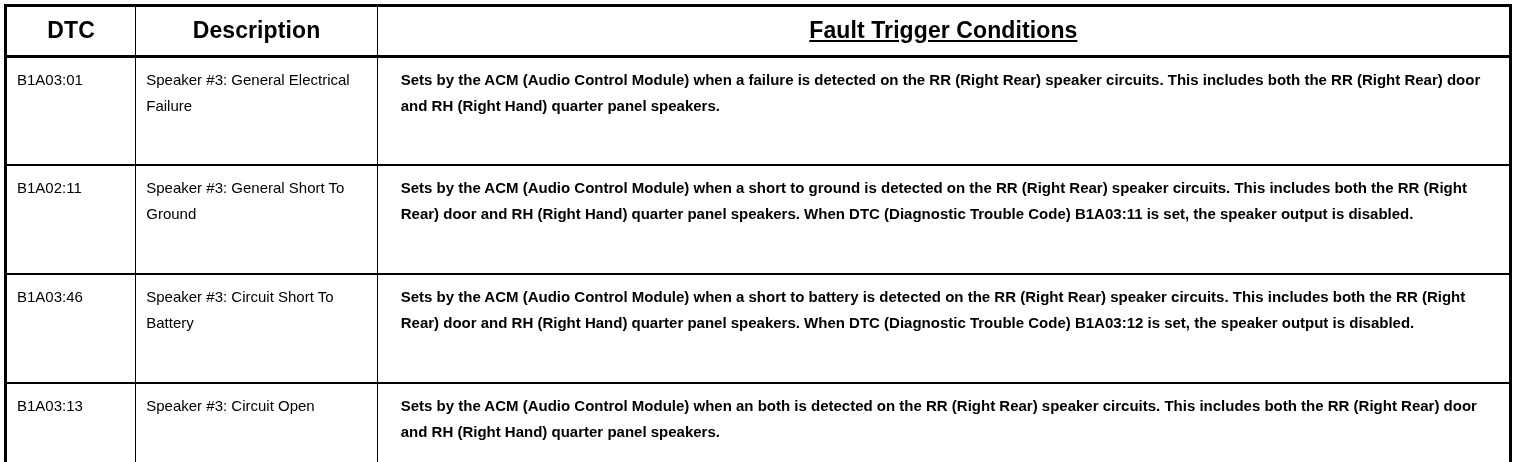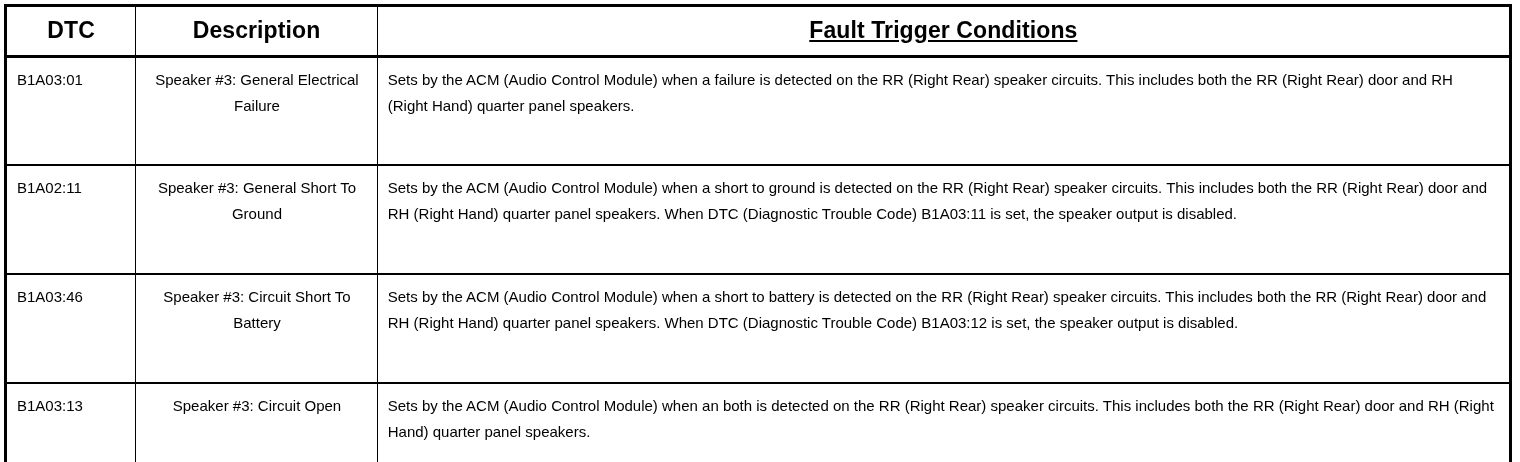--- a/index.html
+++ b/index.html
@@ -53,25 +53,25 @@
   }
   tbody tr:first-child td { border-top: none; }
   tbody td:last-child { border-right: none; }
 
   td.cell-dtc {
     padding-left: 10px;
     white-space: nowrap;
   }
   td.cell-desc {
     padding-left: 10px;
-    text-align: center;
   }
   td.cell-cond {
-    padding-left: 10px;
+    padding-left: 23px;
     padding-right: 14px;
+    font-weight: bold;
   }
   .row-pad-1 { height: 88px; }
   .row-pad-2 { height: 89px; }
   .row-pad-3 { height: 89px; }
   .row-pad-4 { height: 62px; margin-top: 12px; }
 </style>
 </head>
 <body>
 
 <div class="table-wrap">

